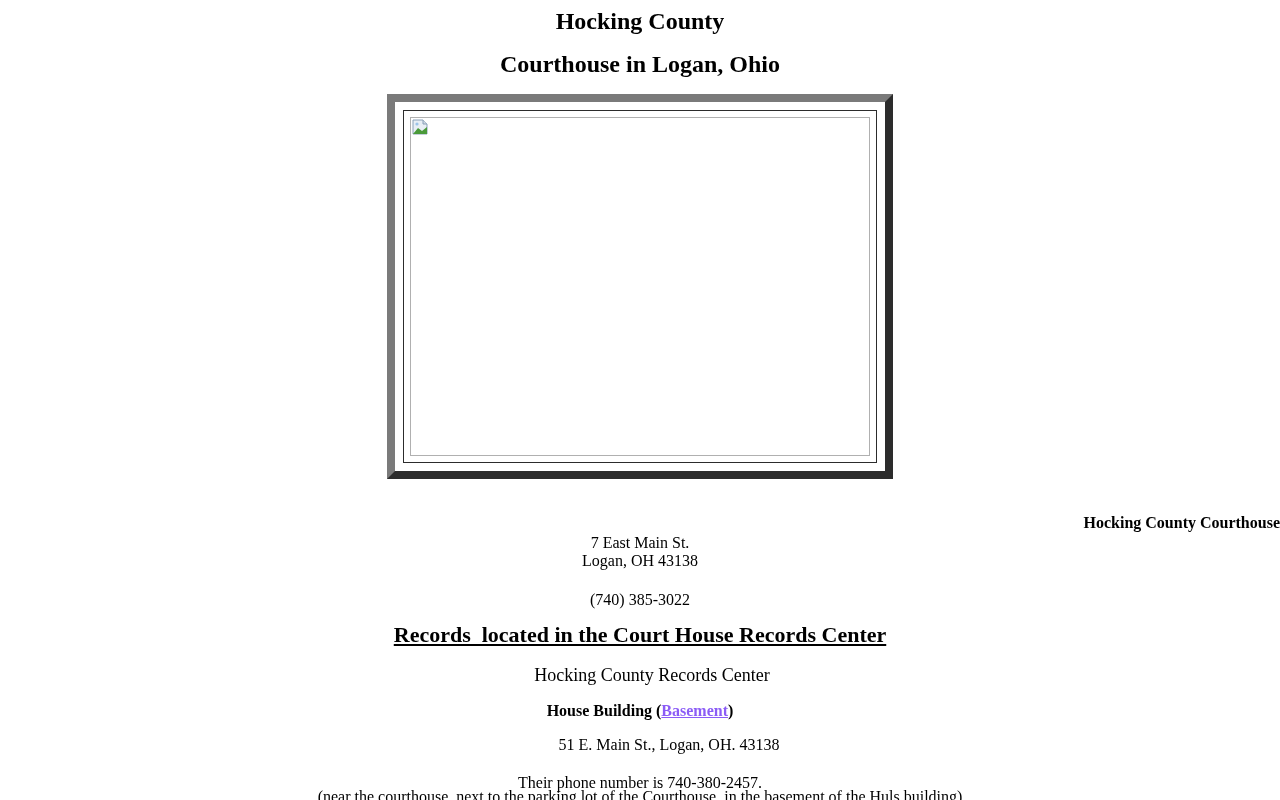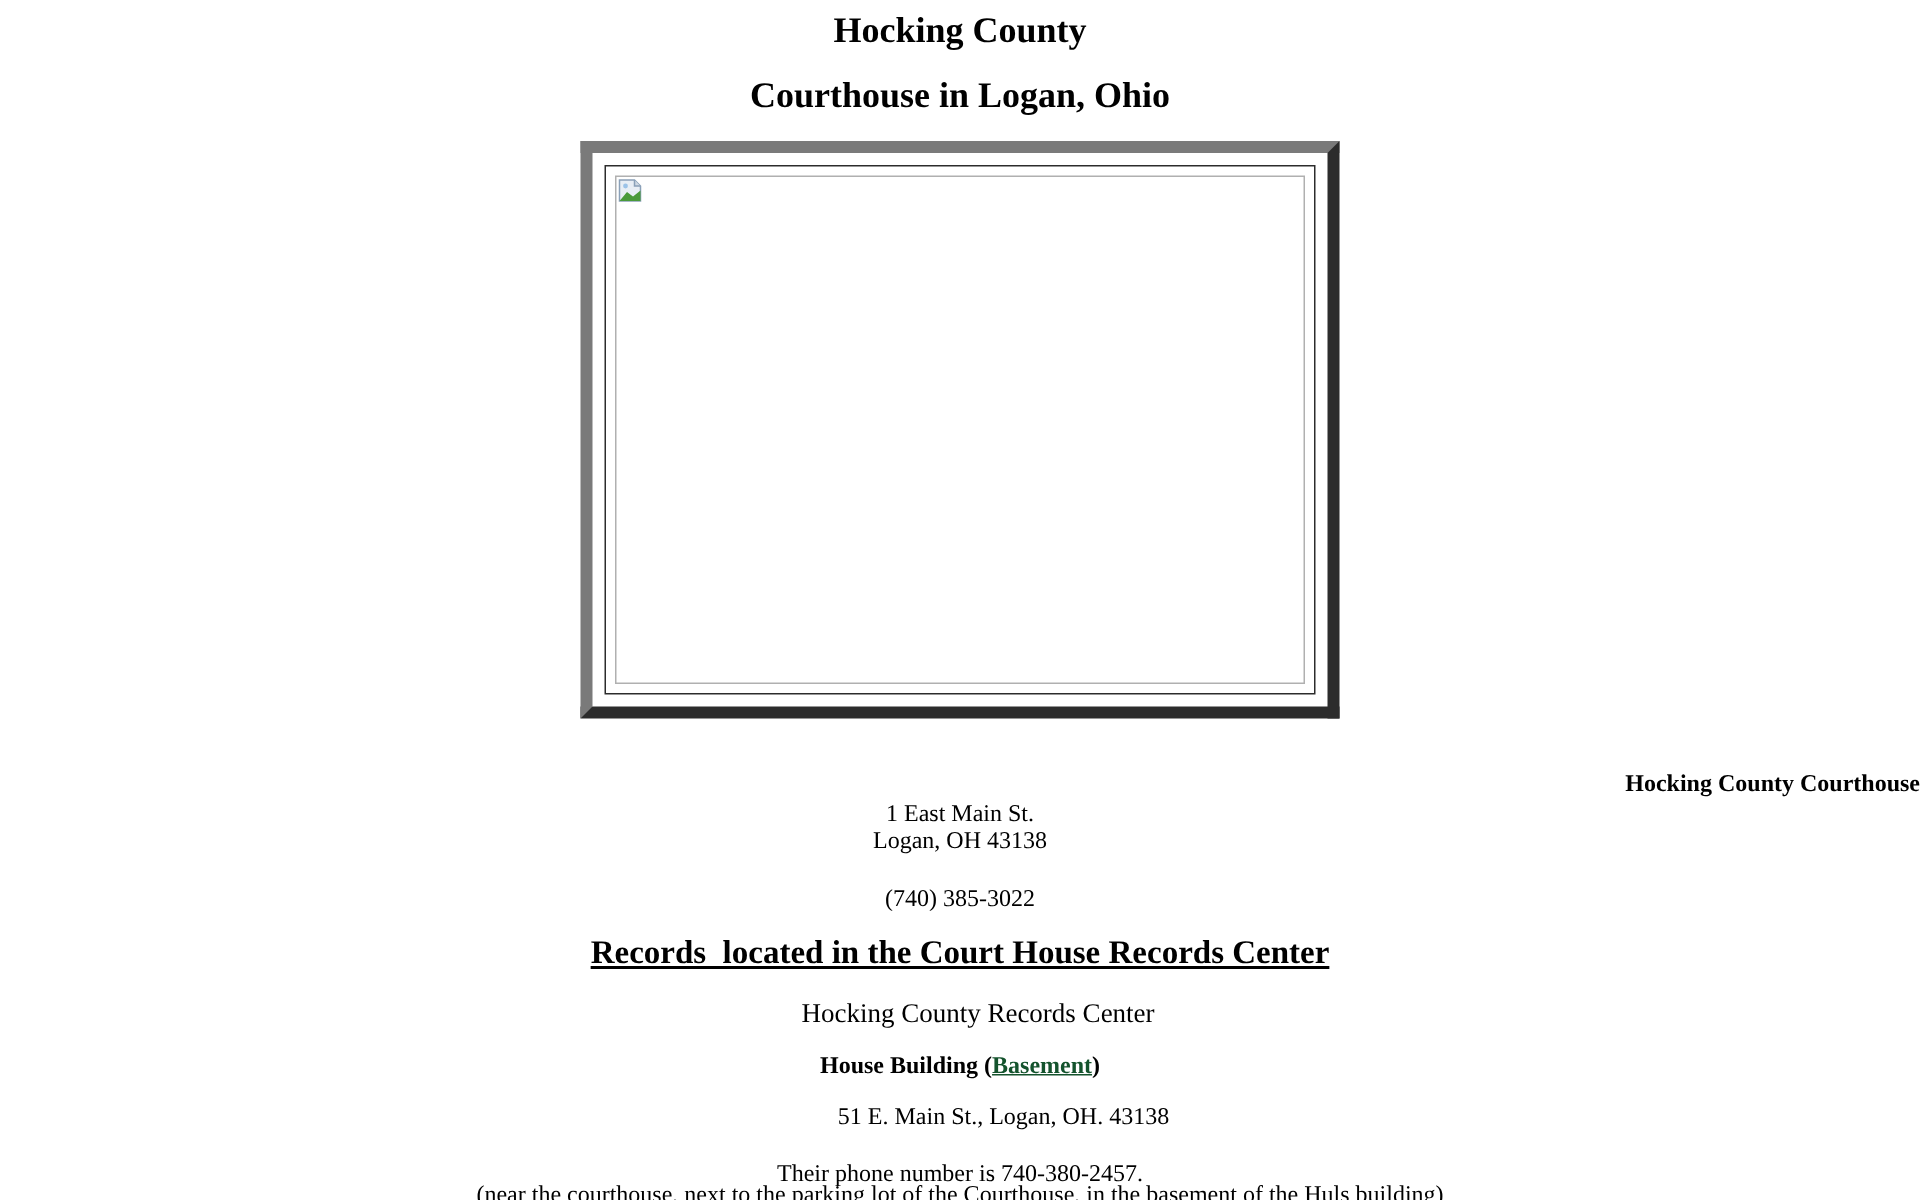--- a/index.html
+++ b/index.html
@@ -28,21 +28,21 @@
   .broken-img-icon {
     position: absolute; left: 1px; top: 1px; width: 16px; height: 16px;
   }
   .block { position: absolute; left: 0; width: 1280px; font-size: 16px; line-height: 18px; }
   .bold { font-weight: bold; text-align: right; }
   .u { text-decoration: underline; }
   #records-heading { top: 622px; font-size: 22px; line-height: 26px; font-weight: bold; }
   #records-heading span { text-decoration: underline; white-space: pre; }
   #center-name { top: 665px; font-size: 18px; line-height: 20px; font-weight: normal; padding-left: 12px; }
   #huls { top: 702px; font-size: 16px; font-weight: bold; }
-  a { color: #14532d; }
+  a { color: #8b5cf6; }
 </style>
 </head>
 <body>
 
 <h1 id="t1" class="h-title">Hocking County</h1>
 <h1 id="t2" class="h-title">Courthouse in Logan, Ohio</h1>
 
 <div class="frame">
   <div class="frame-inner">
     <div class="photo">
@@ -50,21 +50,21 @@
         <path d="M1 1h10l4 4v10H1z" fill="#e8eef5" stroke="#8aa0b8" stroke-width="1"></path>
         <path d="M11 1v4h4" fill="#cfd9e4" stroke="#8aa0b8" stroke-width="1"></path>
         <path d="M1 15 L6 9 L10 12 L15 8 V15 Z" fill="#4a9a3a"></path>
         <circle cx="5" cy="5" r="1.6" fill="#9cc3e8"></circle>
       </svg>
     </div>
   </div>
 </div>
 
 <div class="block bold" style="top:514px;">Hocking County Courthouse</div>
-<div class="block" style="top:534px;">1 East Main St.</div>
+<div class="block" style="top:534px;">7 East Main St.</div>
 <div class="block" style="top:552px;">Logan, OH 43138</div>
 <div class="block" style="top:591px;">(740) 385-3022</div>
 
 <div id="records-heading" class="block">
   <span>Records  located in the Court House Records Center</span>
 </div>
 <div id="center-name" class="block">Hocking County Records Center</div>
 <div id="huls" class="block"><span>House Building (</span><a href="#" class="u">Basement</a><span>)</span></div>
 
 <div class="block" style="top:736px;margin-left:29px;">51 E. Main St., Logan, OH. 43138</div>

